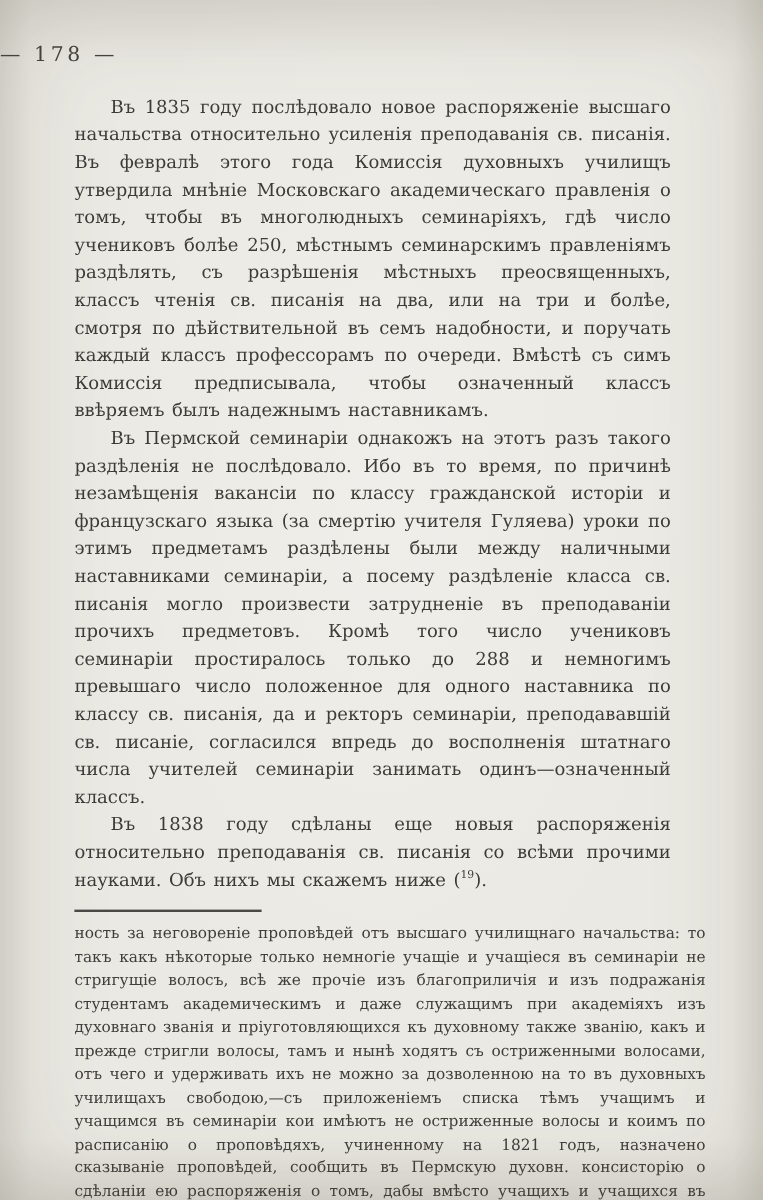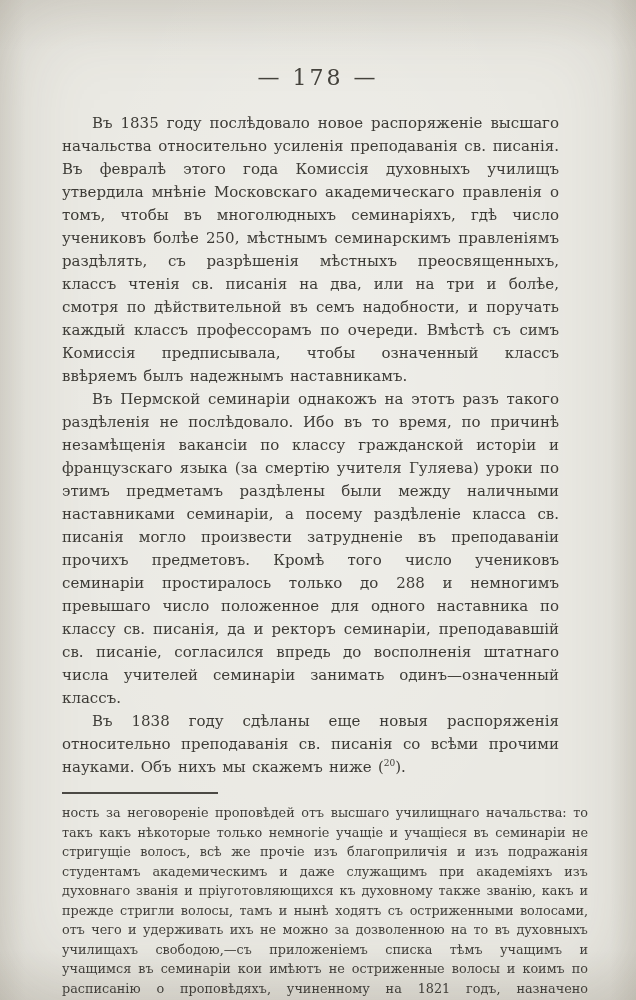--- a/index.html
+++ b/index.html
@@ -16,26 +16,25 @@
     background-image:
       radial-gradient(ellipse at 50% 40%, rgba(255,255,255,0.25) 0%, rgba(255,255,255,0) 60%),
       linear-gradient(90deg, rgba(120,110,90,0.10) 0%, rgba(120,110,90,0) 4%, rgba(120,110,90,0) 96%, rgba(120,110,90,0.12) 100%),
       linear-gradient(0deg, rgba(120,110,90,0.10) 0%, rgba(120,110,90,0) 5%, rgba(120,110,90,0) 95%, rgba(120,110,90,0.08) 100%);
     box-shadow: inset 0 0 90px rgba(95, 88, 70, 0.22);
     overflow: hidden;
     font-family: "DejaVu Serif", serif;
     color: #3d3b36;
   }
   .page-number {
-    text-align: center;
+    text-align: left;
     padding-top: 36px;
-    font-size: 22px;
+    font-size: 17px;
     letter-spacing: 3px;
     color: #44423c;
-    margin-top: 29px;
   }
   .main-text {
     margin: 22px 77px 0 62px;
     text-align: justify;
     font-size: 15px;
     line-height: 23px;
     word-spacing: 1.5px;
   }
   .para {
     margin: 0;
@@ -72,21 +71,21 @@
 </head>
 <body>
 
 <div class="page">
 
   <div class="page-number">— 178 —</div>
 
   <div class="main-text">
     <p class="para">Въ 1835 году послѣдовало новое распоряженіе высшаго начальства относительно усиленія преподаванія св. писанія. Въ февралѣ этого года Комиссія духовныхъ училищъ утвердила мнѣніе Московскаго академическаго правленія о томъ, чтобы въ многолюдныхъ семинаріяхъ, гдѣ число учениковъ болѣе 250, мѣстнымъ семинарскимъ правленіямъ раздѣлять, съ разрѣшенія мѣстныхъ преосвященныхъ, классъ чтенія св. писанія на два, или на три и болѣе, смотря по дѣйствительной въ семъ надобности, и поручать каждый классъ профессорамъ по очереди. Вмѣстѣ съ симъ Комиссія предписывала, чтобы означенный классъ ввѣряемъ былъ надежнымъ наставникамъ.</p>
     <p class="para">Въ Пермской семинаріи однакожъ на этотъ разъ такого раздѣленія не послѣдовало. Ибо въ то время, по причинѣ незамѣщенія вакансіи по классу гражданской исторіи и французскаго языка (за смертію учителя Гуляева) уроки по этимъ предметамъ раздѣлены были между наличными наставниками семинаріи, а посему раздѣленіе класса св. писанія могло произвести затрудненіе въ преподаваніи прочихъ предметовъ. Кромѣ того число учениковъ семинаріи простиралось только до 288 и немногимъ превышаго число положенное для одного наставника по классу св. писанія, да и ректоръ семинаріи, преподававшій св. писаніе, согласился впредь до восполненія штатнаго числа учителей семинаріи занимать одинъ—означенный классъ.</p>
-    <p class="para"><span>Въ 1838 году сдѣланы еще новыя распоряженія относительно преподаванія св. писанія со всѣми прочими науками. Объ нихъ мы скажемъ ниже (</span><sup class="ref">20</sup><span>).</span></p>
+    <p class="para"><span>Въ 1838 году сдѣланы еще новыя распоряженія относительно преподаванія св. писанія со всѣми прочими науками. Объ нихъ мы скажемъ ниже (</span><sup class="ref">19</sup><span>).</span></p>
   </div>
 
   <div class="footnote-rule"></div>
 
   <div class="footnotes">
     <p class="fn fn-continuation">ность за неговореніе проповѣдей отъ высшаго училищнаго начальства: то такъ какъ нѣкоторые только немногіе учащіе и учащіеся въ семинаріи не стригущіе волосъ, всѣ же прочіе изъ благоприличія и изъ подражанія студентамъ академическимъ и даже служащимъ при академіяхъ изъ духовнаго званія и пріуготовляющихся къ духовному также званію, какъ и прежде стригли волосы, тамъ и нынѣ ходятъ съ остриженными волосами, отъ чего и удерживать ихъ не можно за дозволенною на то въ духовныхъ училищахъ свободою,—съ приложеніемъ списка тѣмъ учащимъ и учащимся въ семинаріи кои имѣютъ не остриженные волосы и коимъ по расписанію о проповѣдяхъ, учиненному на 1821 годъ, назначено сказываніе проповѣдей, сообщить въ Пермскую духовн. консисторію о сдѣланіи ею распоряженія о томъ, дабы вмѣсто учащихъ и учащихся въ семинаріи, стригущихъ волосы, и кои по сему только одному, за сдѣланнымъ для нихъ отъ его преосвященства запрещеніемъ, не могутъ заниматься сказываніемъ проповѣдей въ церкви въ продолженіи сего 1821 г., на тѣ дни, въ которые слѣдовало имъ говорить проповѣди, было вновь сдѣлано назначеніе говорить проповѣди ученымъ священнослужителямъ и другимъ ученымъ лицамъ съ неостриженными волосами.</p>
 
   </div>
 
 </div>

